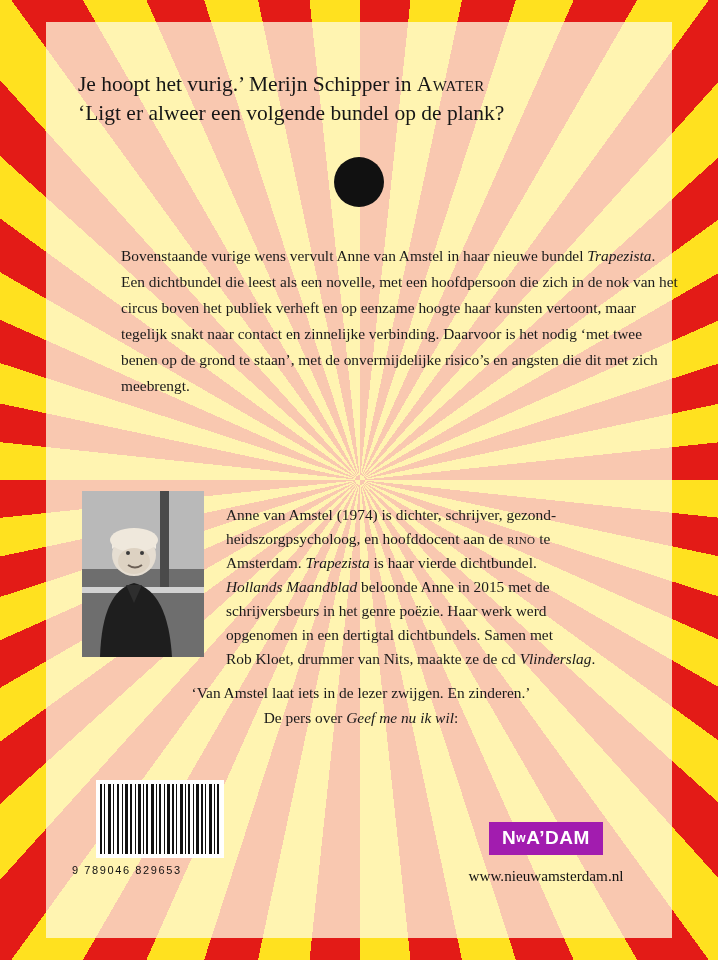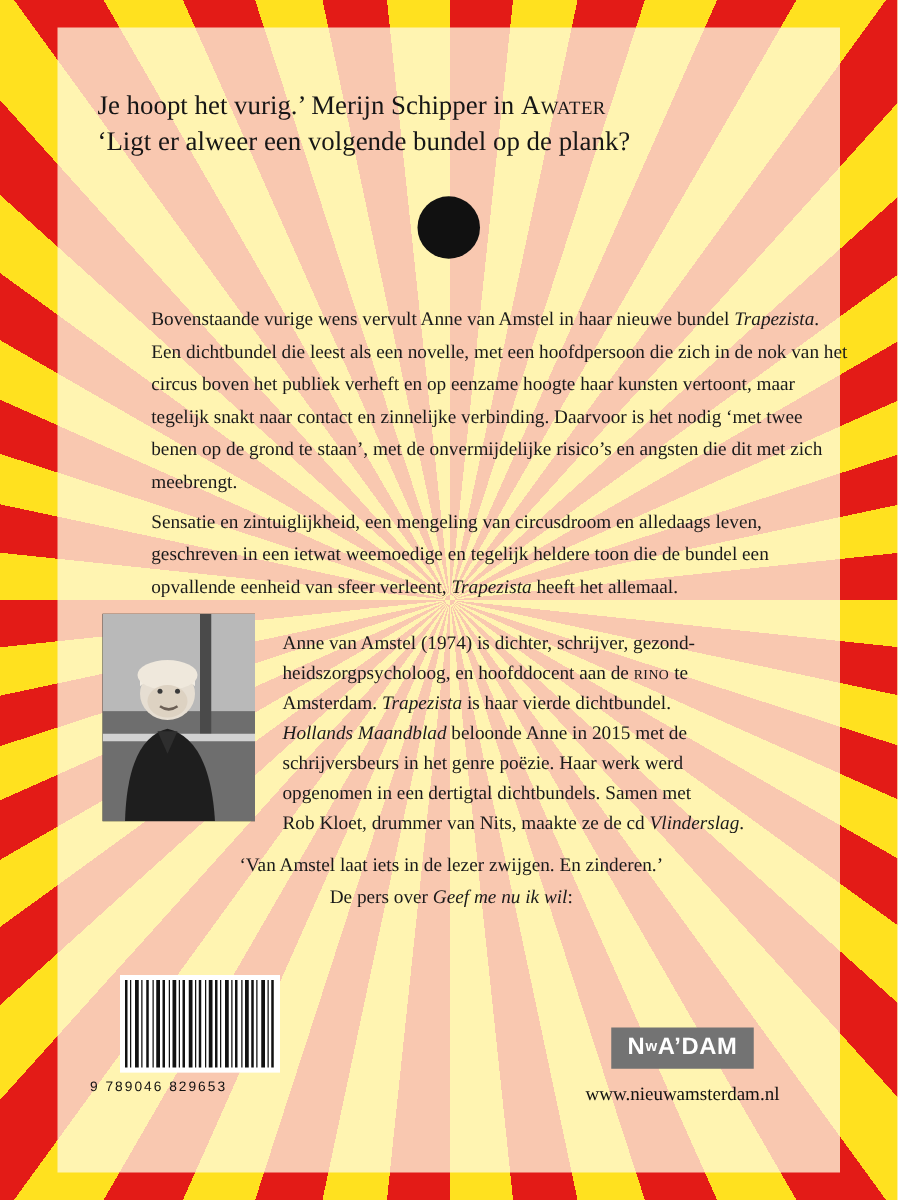--- a/index.html
+++ b/index.html
@@ -172,21 +172,21 @@
 
   #publisher {
     position: absolute;
     right: 72px;
     top: 822px;
     width: 200px;
     text-align: center;
   }
   #logo-box {
     display: inline-block;
-    background: #737373;
+    background: #a21caf;
     color: #ffffff;
     padding: 5px 13px 6px 13px;
     font-family: "Liberation Sans", sans-serif;
     font-weight: bold;
     font-size: 19px;
     letter-spacing: 0.5px;
   }
   #logo-box .small { font-size: 12px; vertical-align: 2px; }
   #website {
     margin-top: 12px;
@@ -214,25 +214,20 @@
 
     <p class="body-par" id="par1">
       Bovenstaande vurige wens vervult Anne van Amstel in haar nieuwe bundel
       <em>Trapezista</em>. Een dichtbundel die leest als een novelle, met een hoofdpersoon
       die zich in de nok van het circus boven het publiek verheft en op eenzame
       hoogte haar kunsten vertoont, maar tegelijk snakt naar contact en zinnelijke
       verbinding. Daarvoor is het nodig ‘met twee benen op de grond te staan’, met
       de onvermijdelijke risico’s en angsten die dit met zich meebrengt.
     </p>
 
-    <p class="body-par" id="par2">
-      Sensatie en zintuiglijkheid, een mengeling van circusdroom en alledaags leven,
-      geschreven in een ietwat weemoedige en tegelijk heldere toon die de bundel
-      een opvallende eenheid van sfeer verleent, <em>Trapezista</em> heeft het allemaal.
-    </p>
 
     <div id="author-photo">
       <svg width="122" height="166" viewBox="0 0 122 166">
         <rect x="0" y="0" width="122" height="166" fill="#8f8f8f"></rect>
         <rect x="0" y="0" width="122" height="78" fill="#b9b9b9"></rect>
         <rect x="0" y="78" width="122" height="88" fill="#6e6e6e"></rect>
         <rect x="78" y="0" width="9" height="100" fill="#4a4a4a"></rect>
         <rect x="0" y="96" width="122" height="6" fill="#d2d2d2"></rect>
         <ellipse cx="52" cy="64" rx="22" ry="21" fill="#e6ded2"></ellipse>
         <path d="M30 58 Q52 36 74 58 L74 50 Q52 30 30 50 Z" fill="#f2ece2"></path>

